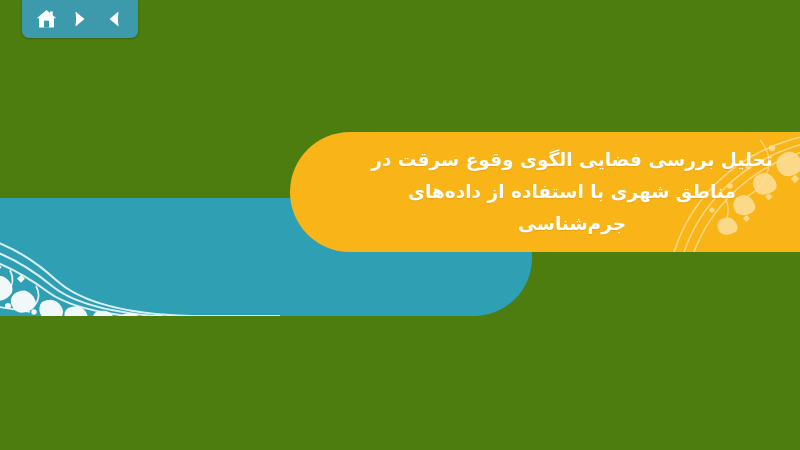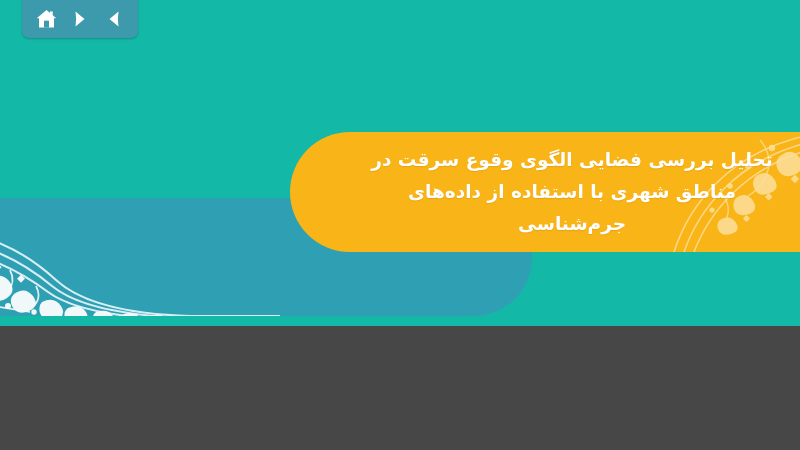--- a/index.html
+++ b/index.html
@@ -10,22 +10,22 @@
     width: 800px;
     height: 450px;
     overflow: hidden;
     background: #474747;
     font-family: "DejaVu Sans", "Liberation Sans", sans-serif;
   }
 
   .slide {
     position: relative;
     width: 800px;
-    height: 326px;
-    background: #14b8a6;
+    height: 450px;
+    background: #4d7c0f;
     overflow: hidden;
   }
 
   
   .navbar {
     position: absolute;
     left: 22px;
     top: -8px;
     width: 116px;
     height: 46px;

